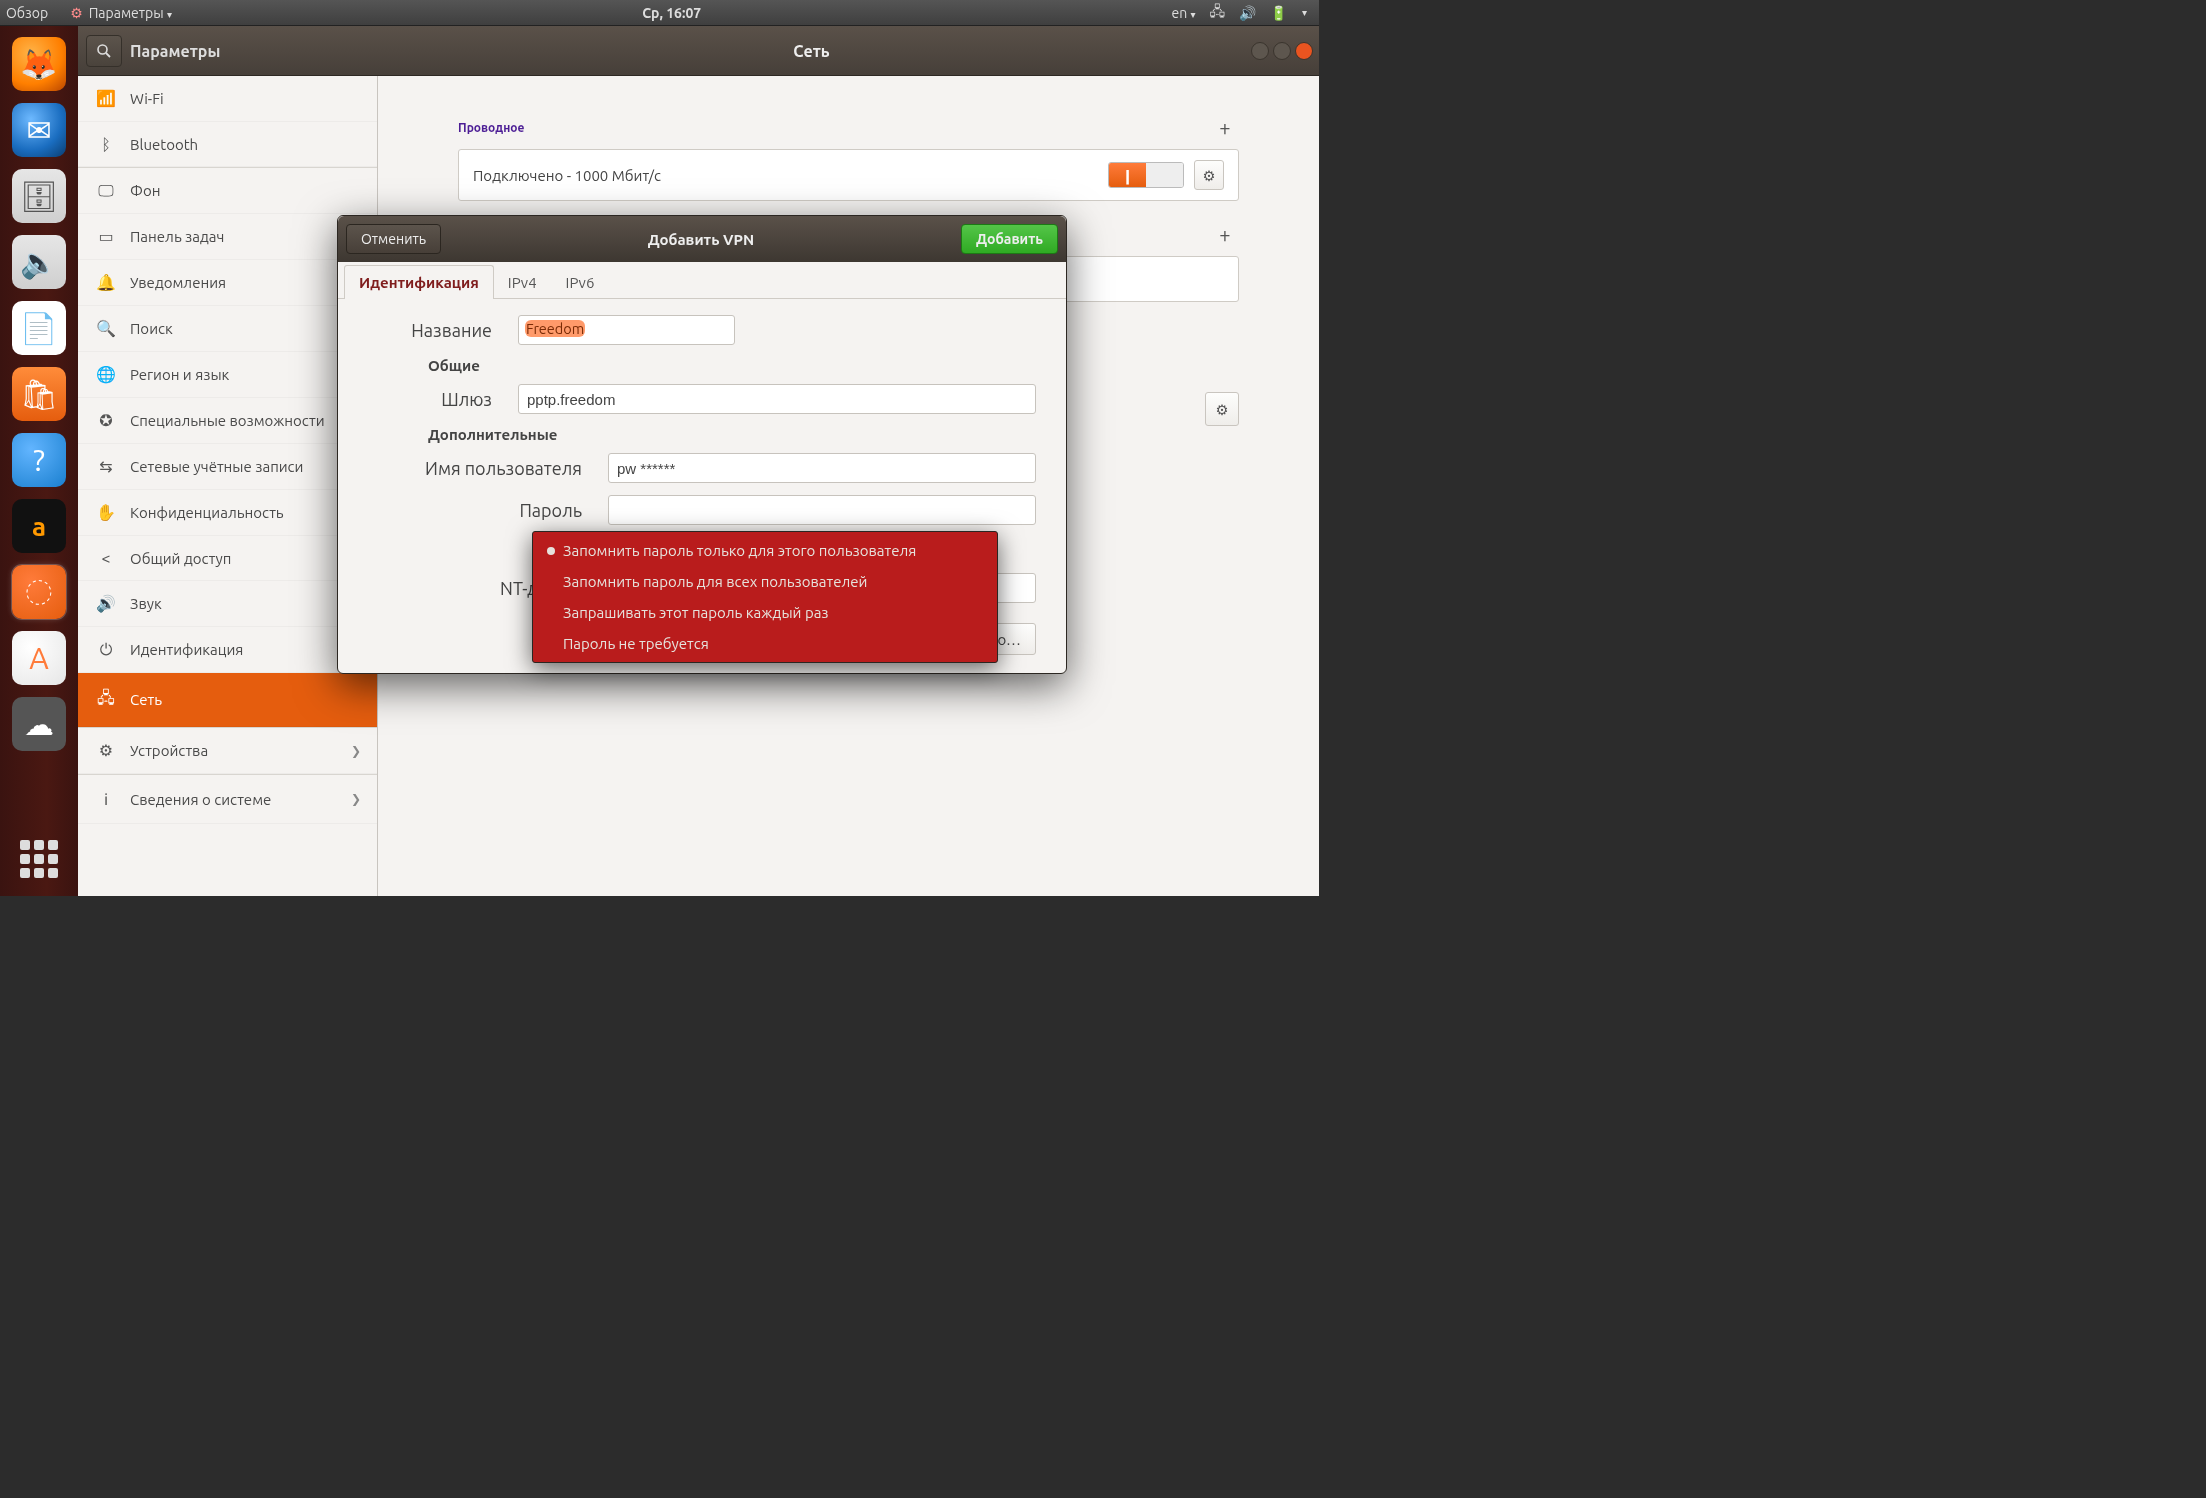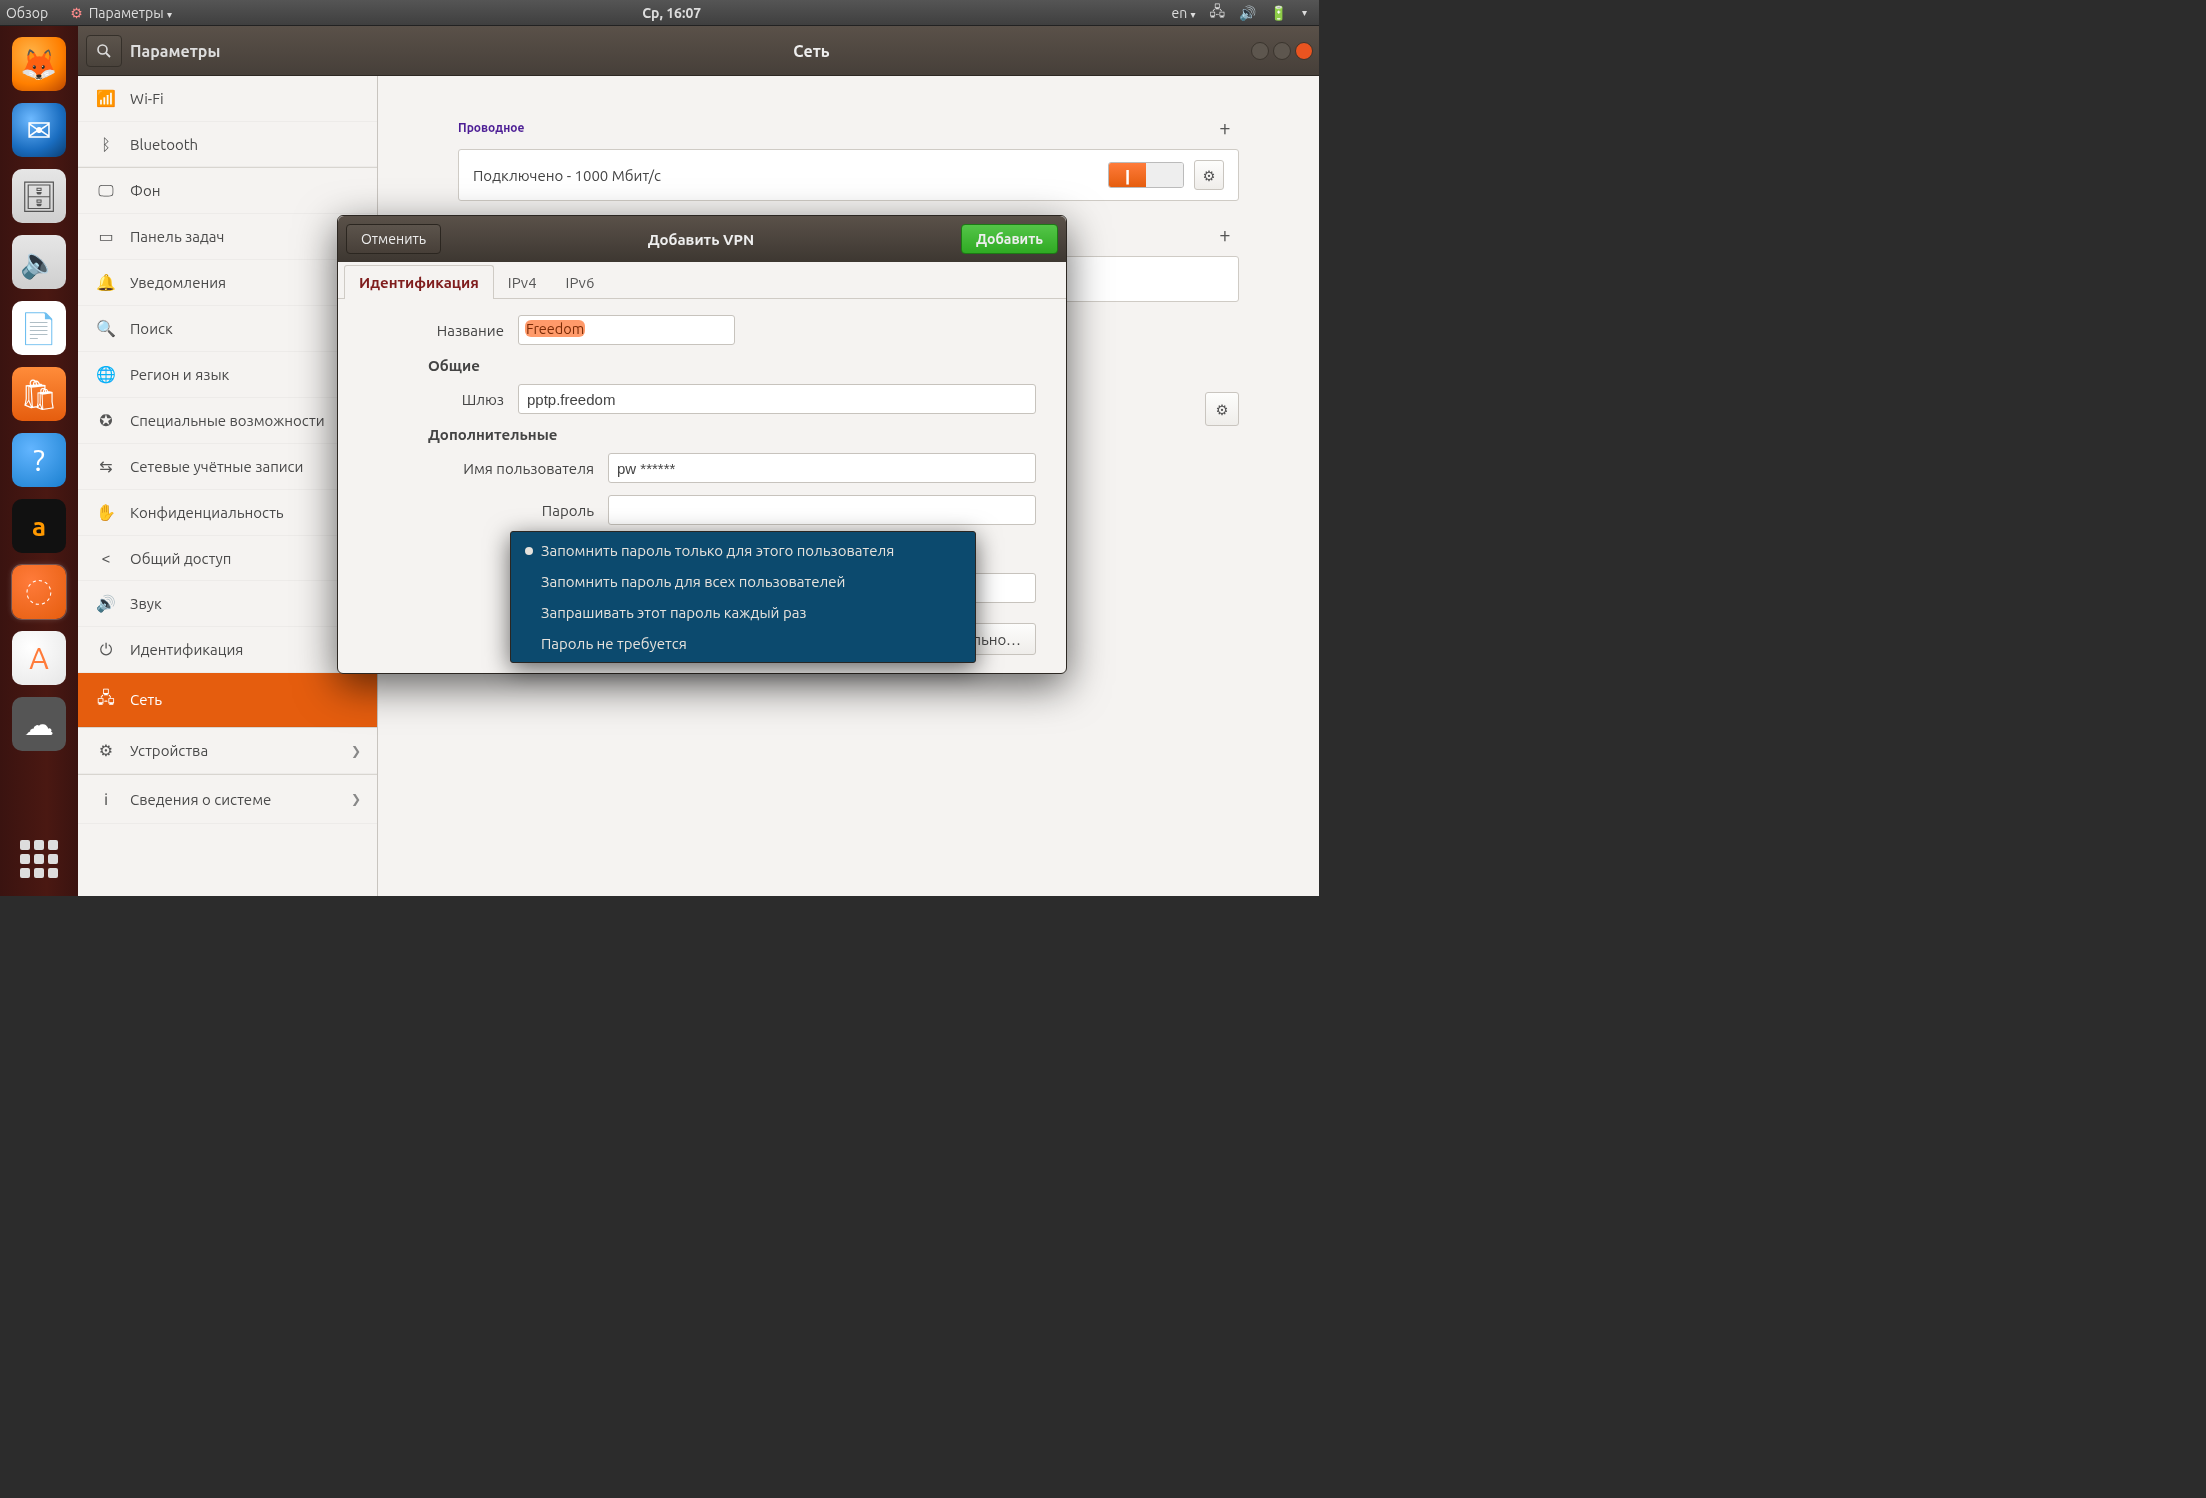--- a/index.html
+++ b/index.html
@@ -175,43 +175,43 @@
   margin-right:-1px;
   position:relative;top:1px;
 }
 .dlg-tab.active{
   background:#f5f3f1;border-color:#cfcbc5;border-top-left-radius:3px;border-top-right-radius:3px;
   color:#7f1d1d;font-weight:600;
 }
 
 .dlg-body{padding:16px 30px 18px 30px;}
 .form-row{display:flex;align-items:center;margin-bottom:12px;}
-.form-row label{width:150px;text-align:right;padding-right:14px;color:#444;font-size:15px;}
+.form-row label{width:150px;text-align:right;padding-right:26px;color:#444;font-size:18px;}
 .form-row.indent label {width: 240px;}
 .form-row input{
   flex:1;height:30px;border:1px solid #c7c3bd;border-radius:3px;
   padding:0 8px;font-size:15px;background:#fff;color:#444;
 }
 .sec-head{font-weight:700;color:#444;font-size:15px;margin:8px 0 10px 60px;}
 .highlight-sel{background:#ff9a6a;color:#7a2b06;padding:0 1px;}
 
 .adv-btn{
   float:right;margin-top:8px;
   display:flex;align-items:center;gap:6px;
   padding:6px 14px;border:1px solid #c7c3bd;border-radius:3px;
   background:linear-gradient(#fdfdfc,#efedea);font-size:15px;color:#444;
   cursor:pointer;
 }
 
 
 .popup{
   position:absolute;
-  left:510px; top:531px;
+  left:532px; top:531px;
   width:466px;
-  background:#0c4a6e;border:1px solid #2a2622;border-radius:3px;
+  background:#b91c1c;border:1px solid #2a2622;border-radius:3px;
   box-shadow:0 6px 24px rgba(0,0,0,0.6);
   padding:3px 0;
   z-index:50;
 }
 .popup .pi{
   display:flex;align-items:center;gap:8px;
   padding:7px 14px;color:#e6e2dc;font-size:15px;cursor:pointer;
 }
 .popup .pi .dot{width:8px;height:8px;border-radius:4px;background:#e6e2dc;}
 .popup .pi .nodot{width:8px;}

